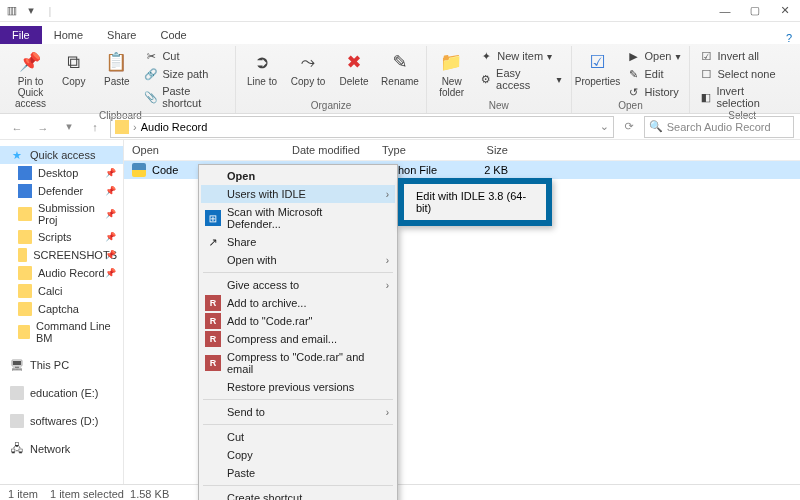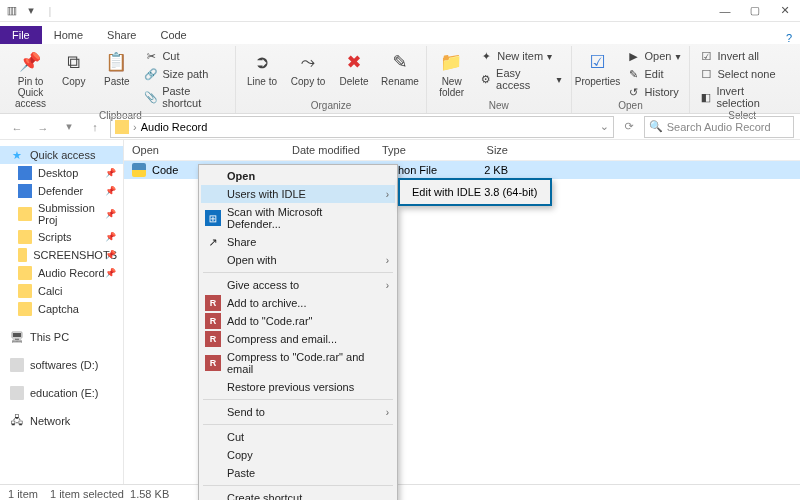--- a/index.html
+++ b/index.html
@@ -65,21 +65,21 @@
 .ctxmenu { position: absolute; background: #f2f2f2; border: 1px solid #b9b9b9; box-shadow: 2px 3px 6px rgba(0,0,0,.25); padding: 2px; width: 200px; }
 .ctxmenu .mi { display: flex; align-items: center; padding: 3px 18px 3px 26px; font-size: 11px; color: #222; position: relative; }
 .ctxmenu .mi.bold { font-weight: 700; }
 .ctxmenu .mi .sub { position: absolute; right: 6px; color: #666; font-size: 10px; }
 .ctxmenu .mi.hov { background: #cde6f7; }
 .ctxmenu .mi .mic { position: absolute; left: 4px; width: 16px; height: 16px; display: flex; align-items: center; justify-content: center; font-size: 11px; }
 .ctxmenu .sep { height: 1px; background: #d8d8d8; margin: 3px 2px; }
 .ctxmenu .mic.rar { background: #b84c4c; color:#fff; font-size:9px; font-weight:700; }
 .ctxmenu .mic.def { background:#1070c0; color:#fff; font-size:10px; }
 
-.submenu { position: absolute; background: #f2f2f2; border: 2px solid #0369a1; box-shadow: 2px 3px 6px rgba(0,0,0,.25); padding: 2px; width: 154px; }
+.submenu { position: absolute; background: #f2f2f2; border: 6px solid #0369a1; box-shadow: 2px 3px 6px rgba(0,0,0,.25); padding: 2px; width: 154px; }
 .submenu .mi { padding: 4px 10px; font-size: 11px; }
 
 
 .status { height: 18px; border-top: 1px solid #e0e0e0; display: flex; align-items: center; padding: 0 8px; font-size: 10px; color: #555; gap: 12px; }
 </style>
 </head>
 <body>
 
 <div class="titlebar">
   <div class="qat">
@@ -265,37 +265,41 @@
           <span class="pin">📌</span>
         </div>
       <div class="sideitem">
           <span class="fic folder"></span>
           <span>Calci</span>
         </div>
       <div class="sideitem">
           <span class="fic folder"></span>
           <span>Captcha</span>
         </div>
+      <div class="sideitem">
+          <span class="fic folder"></span>
+          <span>Command Line BM</span>
+        </div>
     </div>
     <div class="sidegroup">
       <div class="sideitem head">
           <span class="fic pc">🖥</span>
           <span>This PC</span>
         </div>
     </div>
     <div class="sidegroup">
       <div class="sideitem head">
           <span class="fic drive"></span>
-          <span>softwares (D:)</span>
+          <span>education (E:)</span>
         </div>
     </div>
     <div class="sidegroup">
       <div class="sideitem head">
           <span class="fic drive"></span>
-          <span>education (E:)</span>
+          <span>softwares (D:)</span>
         </div>
     </div>
     <div class="sidegroup">
       <div class="sideitem head">
           <span class="fic">🖧</span>
           <span>Network</span>
         </div>
     </div>
   </div>
 

